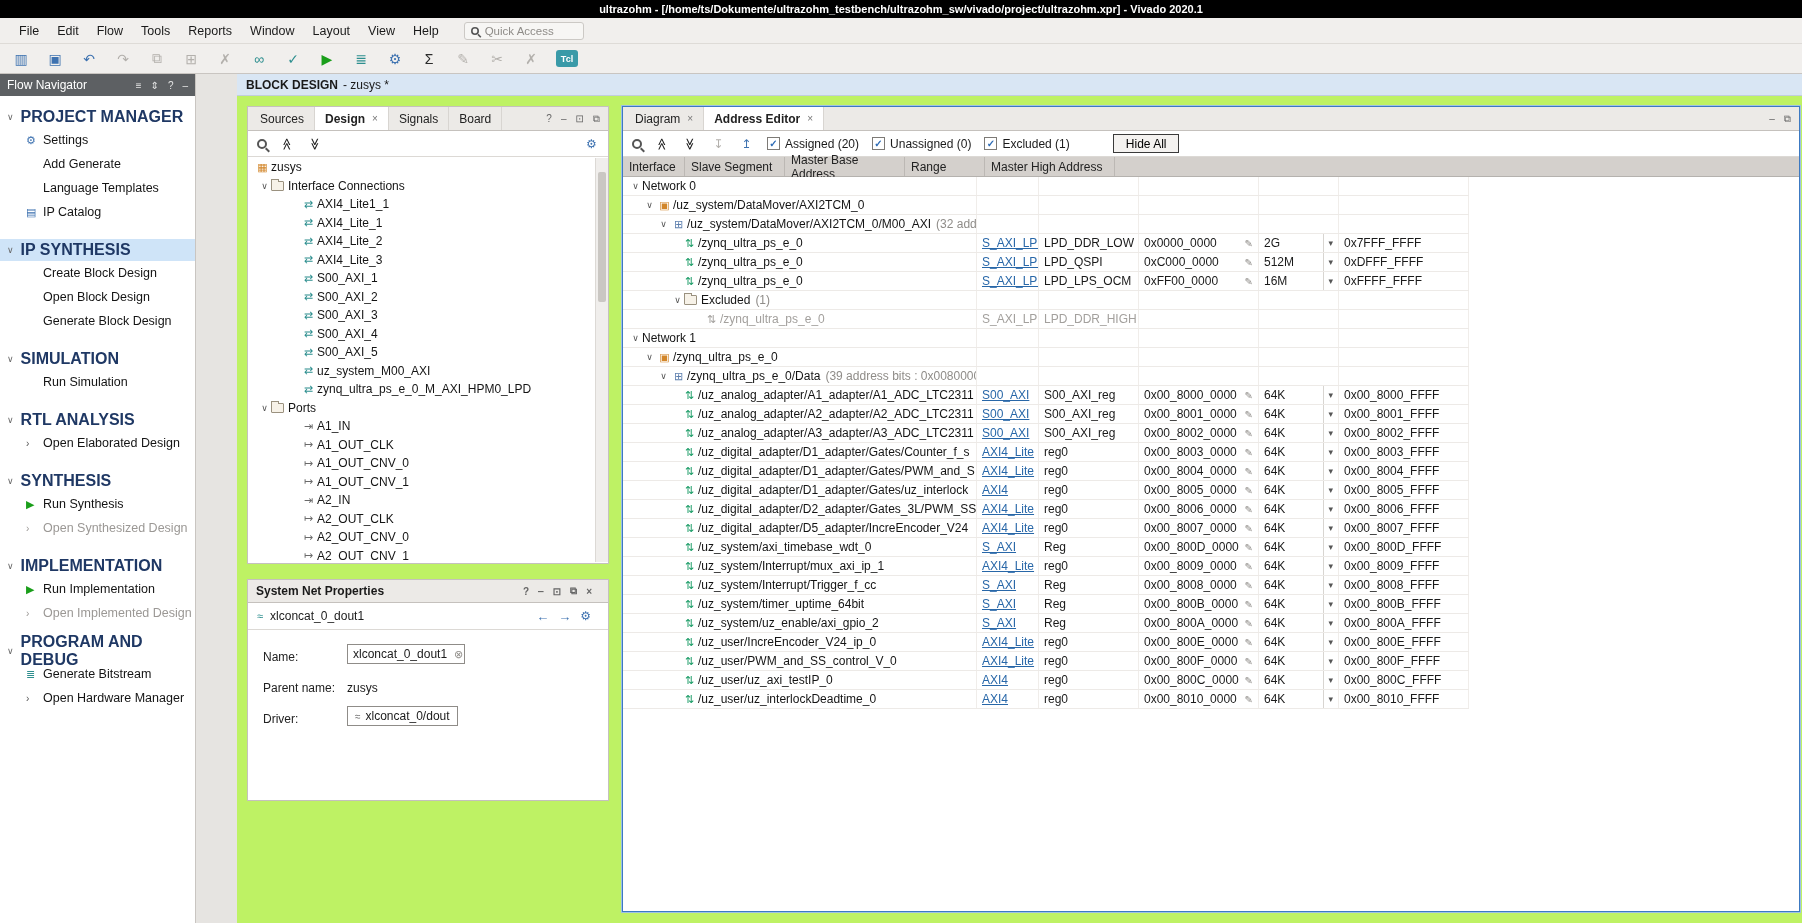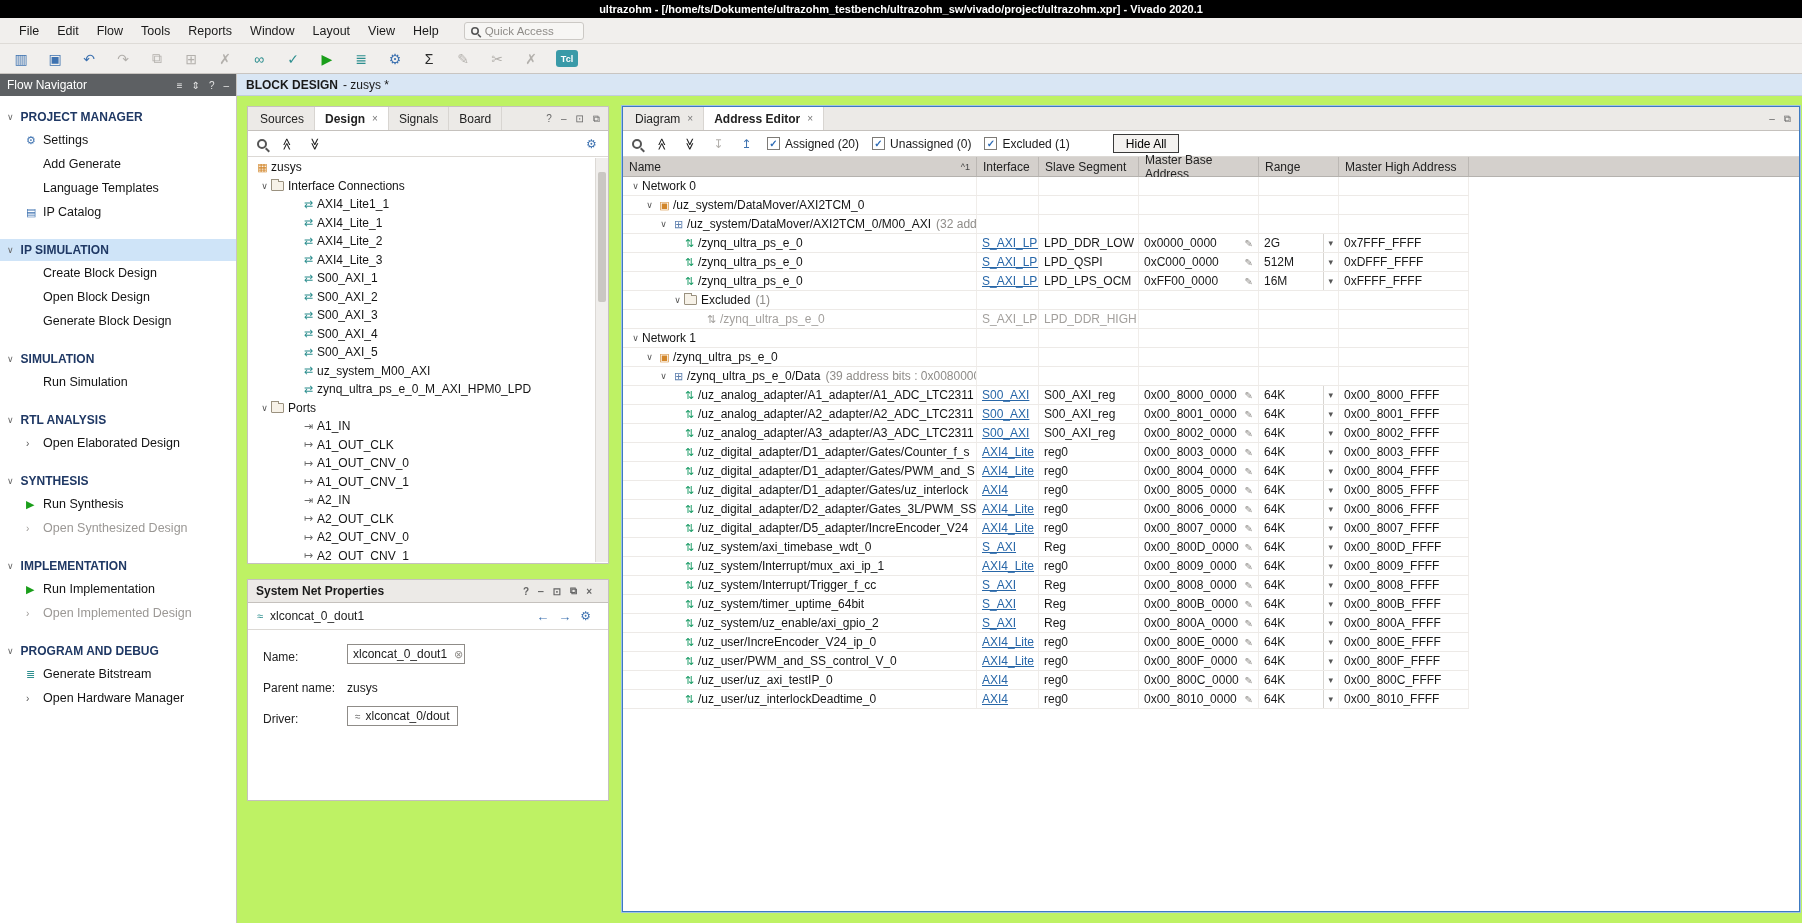--- a/index.html
+++ b/index.html
@@ -16,28 +16,28 @@
 
   .toolbar{height:30px;background:#f1efed;border-bottom:1px solid #c9c5c1;display:flex;align-items:center;padding-left:12px;gap:16px}
   .tbtn{font-size:14px;width:18px;text-align:center;cursor:default}
   .tbtn.sm{font-size:12px;width:15px}
   .tbtn.disabled{color:#b3b0ac !important}
   .rot{display:inline-block;transform:rotate(90deg)}
   .tcl-badge{width:22px;height:17px;background:#3a9aa8;color:#fff;font-size:9px;border-radius:3px;display:flex;align-items:center;justify-content:center;font-weight:bold}
 
   .main{position:absolute;top:74px;left:0;right:0;bottom:0}
 
-  .flownav{position:absolute;left:0;top:0;width:237px;bottom:0;background:#fff;border-right:1px solid #c9c5c1}
+  .flownav{position:absolute;left:0;top:0;width:196px;bottom:0;background:#fff;border-right:1px solid #c9c5c1}
   .fn-header{height:22px;background:#5d6063;color:#fff;display:flex;align-items:center;padding:0 7px;font-size:12px}
   .fn-icons{margin-left:auto;display:flex;gap:9px;color:#e4e4e4;font-size:10px}
   .fn-body{padding-top:6px}
   .fn-sec{height:22px;display:flex;align-items:center;padding-left:7px;margin-top:15px}
   .fn-sec.first{margin-top:4px}
   .fn-sec.selected{background:#cfe4f8}
-  .fn-sec-label{font-weight:bold;color:#1f3864;font-size:12px;margin-left:7px}
+  .fn-sec-label{font-weight:bold;color:#1f3864;font-size:16px;margin-left:7px}
   .fn-arrow{color:#666;font-size:9px}
   .fn-item{height:24px;display:flex;align-items:center;padding-left:26px;font-size:12.5px;color:#141414}
   .fn-item .slot{width:17px;text-align:left;font-size:11px;flex:none}
   .fn-item .exp-g{color:#555;font-size:10px}
   .fn-item.disabled{color:#9b9895}
   .fn-item.disabled .slot{color:#9b9895 !important}
 
   .workarea{position:absolute;left:237px;top:0;right:0;bottom:0}
   .bd-header{height:22px;background:#d9e6f4;border-bottom:1px solid #c2cedd;display:flex;align-items:center;padding-left:9px;font-size:12px;gap:5px}
   .bd-content{position:absolute;top:22px;left:0;right:0;bottom:0;background:#bef264}
@@ -177,21 +177,21 @@
           <div class="fn-item">
             <span class="slot"></span>
             <span class="fn-label">Language Templates</span>
           </div>
           <div class="fn-item">
             <span class="slot" style="color: rgb(62, 114, 176);">▤</span>
             <span class="fn-label">IP Catalog</span>
           </div>
           <div class="fn-sec selected">
             <span class="fn-arrow">∨</span>
-            <span class="fn-sec-label">IP SIMULATION</span>
+            <span class="fn-sec-label">IP SYNTHESIS</span>
           </div>
           <div class="fn-item">
             <span class="slot"></span>
             <span class="fn-label">Create Block Design</span>
           </div>
           <div class="fn-item">
             <span class="slot"></span>
             <span class="fn-label">Open Block Design</span>
           </div>
           <div class="fn-item">
@@ -462,24 +462,20 @@
                 <span class="cb">✓</span>
                 <span class="filt-label">Unassigned (0)</span>
               </span>
               <span class="filt">
                 <span class="cb">✓</span>
                 <span class="filt-label">Excluded (1)</span>
               </span>
               <button class="hide-all">Hide All</button>
             </div>
           <div class="ahdr">
-              <div class="hcell c-name">
-                <span>Name</span>
-                <span class="sortm">^1</span>
-              </div>
               <div class="hcell c-if">
                 <span>Interface</span>
               </div>
               <div class="hcell c-seg">
                 <span>Slave Segment</span>
               </div>
               <div class="hcell c-base">
                 <span>Master Base Address</span>
               </div>
               <div class="hcell c-range">

